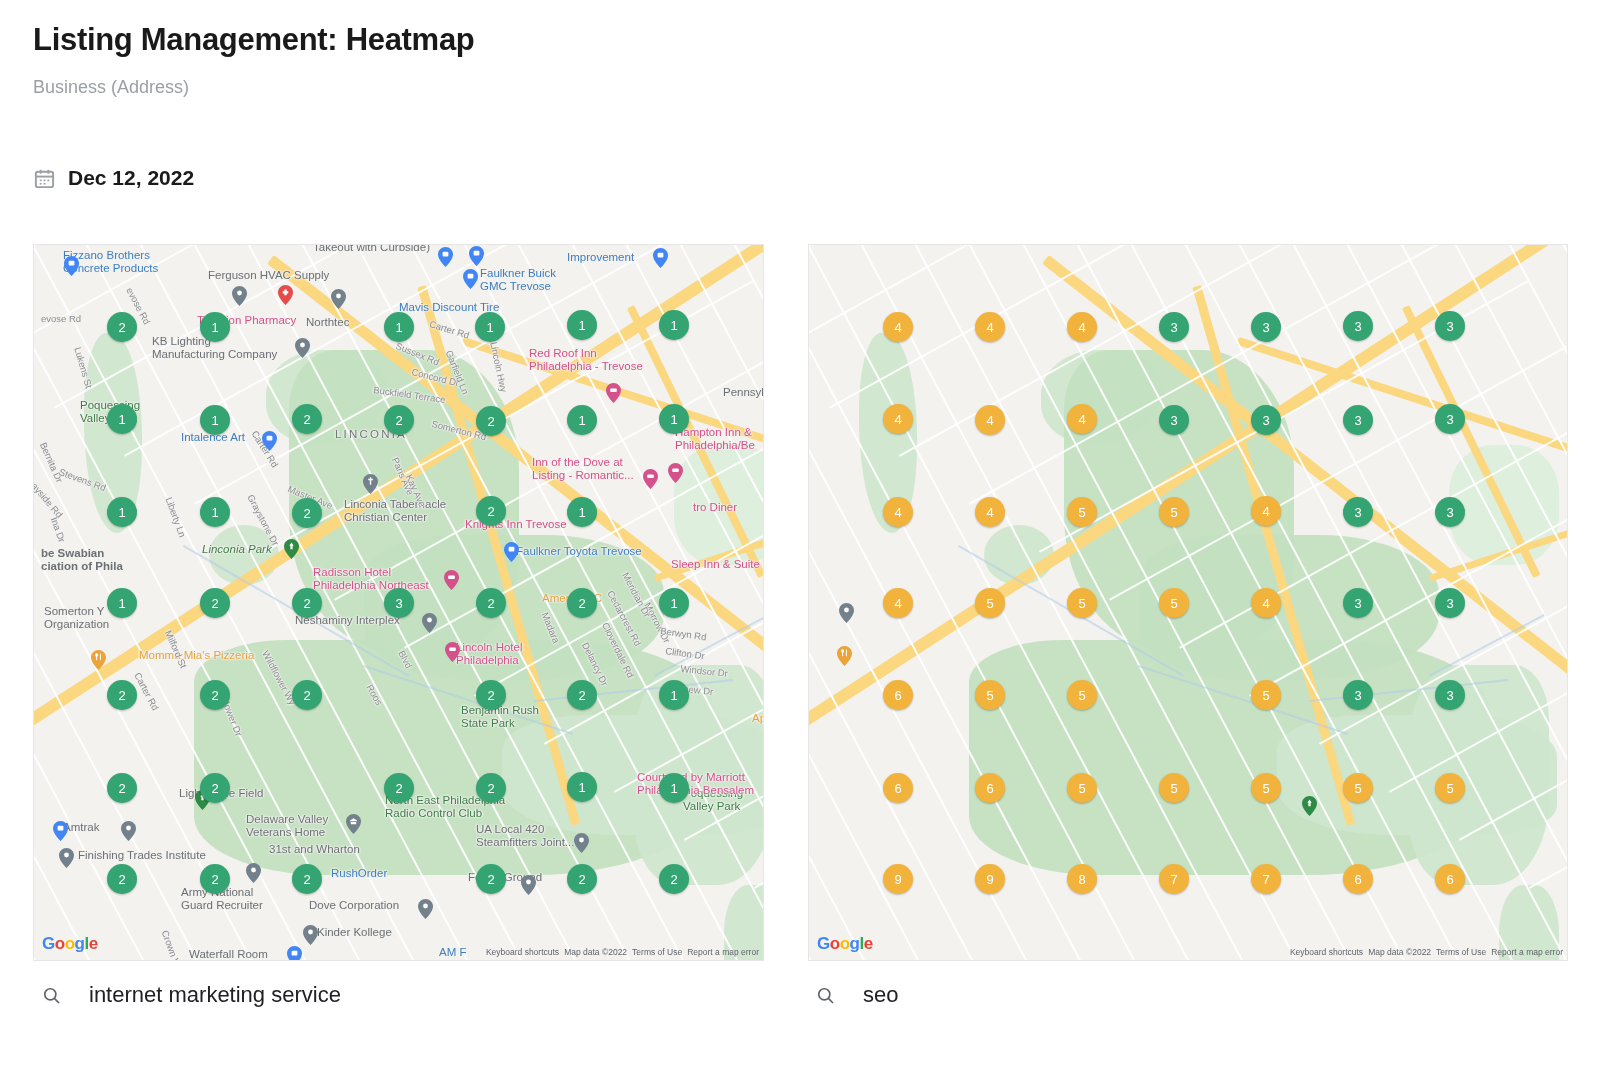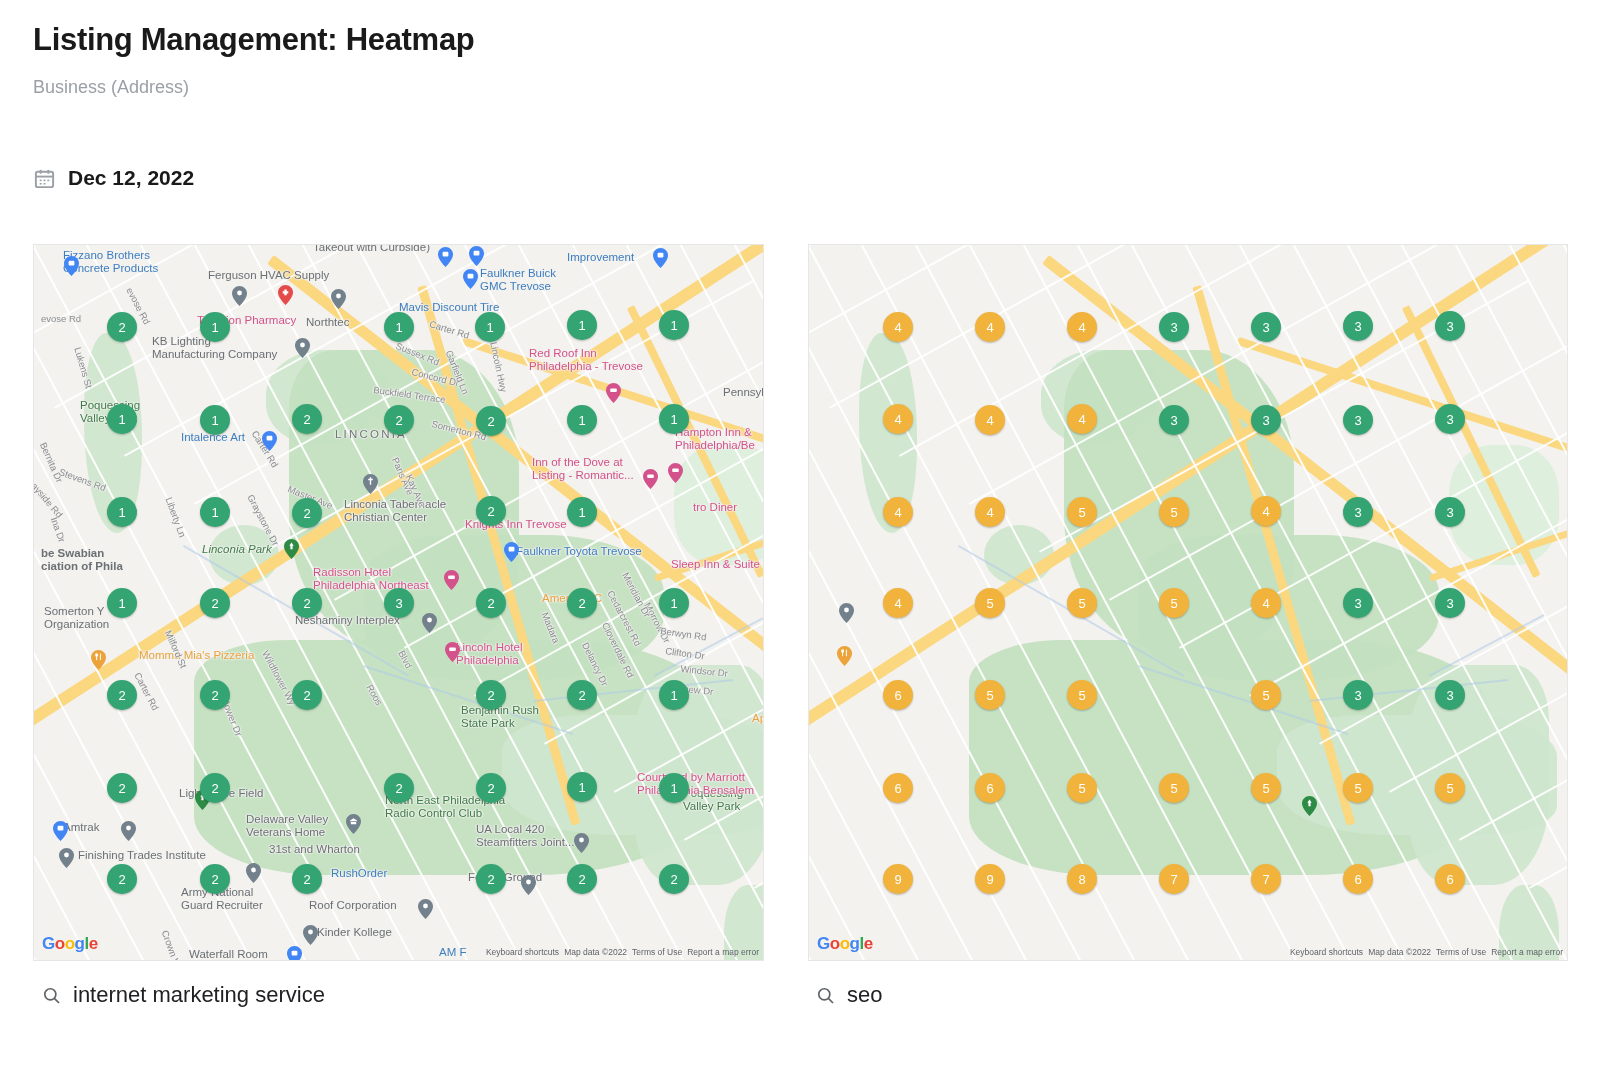--- a/index.html
+++ b/index.html
@@ -90,21 +90,21 @@
   .gwm .b{color:#4285F4}.gwm .r{color:#EA4335}.gwm .y{color:#FBBC05}
   .gwm .b2{color:#4285F4}.gwm .g{color:#34A853}.gwm .r2{color:#EA4335}
 
   .attrib {
     position:absolute; right:4px; bottom:3px; display:flex; gap:5px;
     font-size:8.5px; color:#5f6368; white-space:nowrap;
   }
   .attrib span { cursor:pointer; }
 
   
-  .search-row { position: absolute; top: 982px; display: flex; align-items: center; gap: 12px; text-align: right; }
+  .search-row { position: absolute; top: 982px; display: flex; align-items: center; gap: 28px; text-align: right; }
   #search-left  { left: 42px; }
   #search-right { left: 816px; }
   .search-txt { font-size: 22px; color: #202124; }
   .mag { width: 19px; height: 19px; display:block; }
 </style>
 </head>
 <body>
 
 <div class="page">
 
@@ -246,21 +246,21 @@
 Philadelphia Bensalem</div>
         <div class="mlabel grey" style="left: 29px; top: 576px;">Amtrak</div>
         <div class="mlabel grey" style="left: 44px; top: 604px;">Finishing Trades Institute</div>
         <div class="mlabel grey" style="left: 235px; top: 598px;">31st and Wharton</div>
         <div class="mlabel blue" style="left: 297px; top: 622px;">RushOrder</div>
         <div class="mlabel grey" style="left: 442px; top: 578px;">UA Local 420
 Steamfitters Joint...</div>
         <div class="mlabel grey" style="left: 434px; top: 626px;">Fe       Ground</div>
         <div class="mlabel grey" style="left: 147px; top: 641px;">Army National
 Guard Recruiter</div>
-        <div class="mlabel grey" style="left: 275px; top: 654px;">Roof Corporation</div>
+        <div class="mlabel grey" style="left: 275px; top: 654px;">Dove Corporation</div>
         <div class="mlabel grey" style="left: 283px; top: 681px;">Kinder Kollege</div>
         <div class="mlabel grey" style="left: 270px; top: 701px; margin-top: 36px;">McNulty Rd</div>
         <div class="mlabel grey" style="left: 155px; top: 703px;">Waterfall Room</div>
         <div class="mlabel blue" style="left: 405px; top: 701px;">AM F</div>
         <div class="mlabel rot" style="left: 7px; top: 69px; transform: rotate(0deg);">evose Rd</div>
         <div class="mlabel rot" style="left: 99px; top: 41px; transform: rotate(62deg);">evose Rd</div>
         <div class="mlabel rot" style="left: 48px; top: 101px; transform: rotate(74deg);">Lukens St</div>
         <div class="mlabel rot" style="left: 13px; top: 196px; transform: rotate(66deg);">Bernita Dr</div>
         <div class="mlabel rot" style="left: 27px; top: 222px; transform: rotate(20deg);">Stevens Rd</div>
         <div class="mlabel rot" style="left: 3px; top: 236px; transform: rotate(50deg);">ayside Rd</div>

